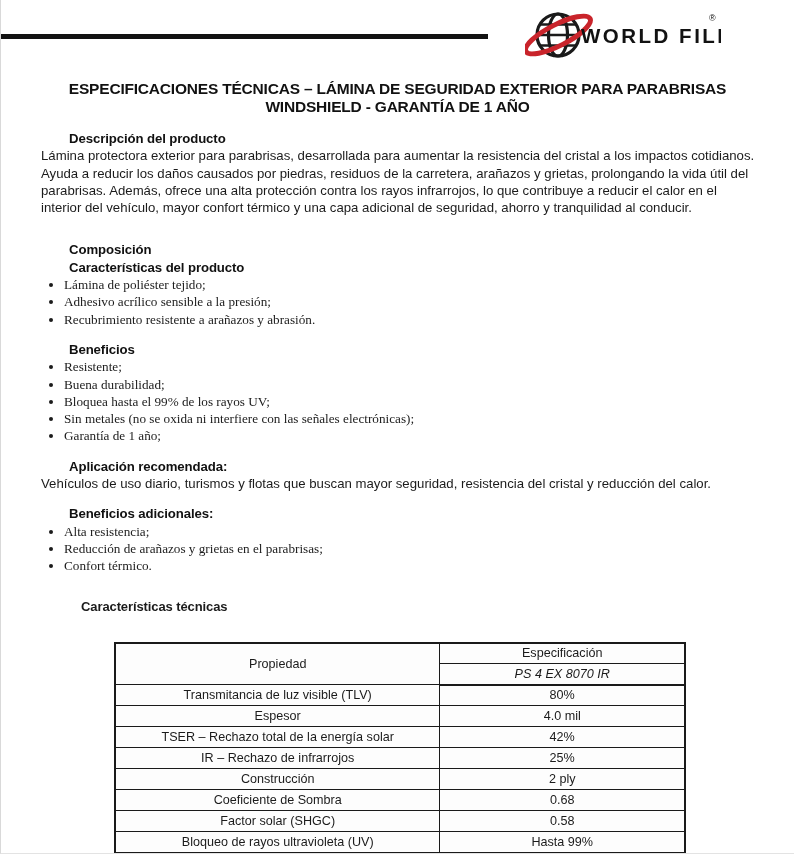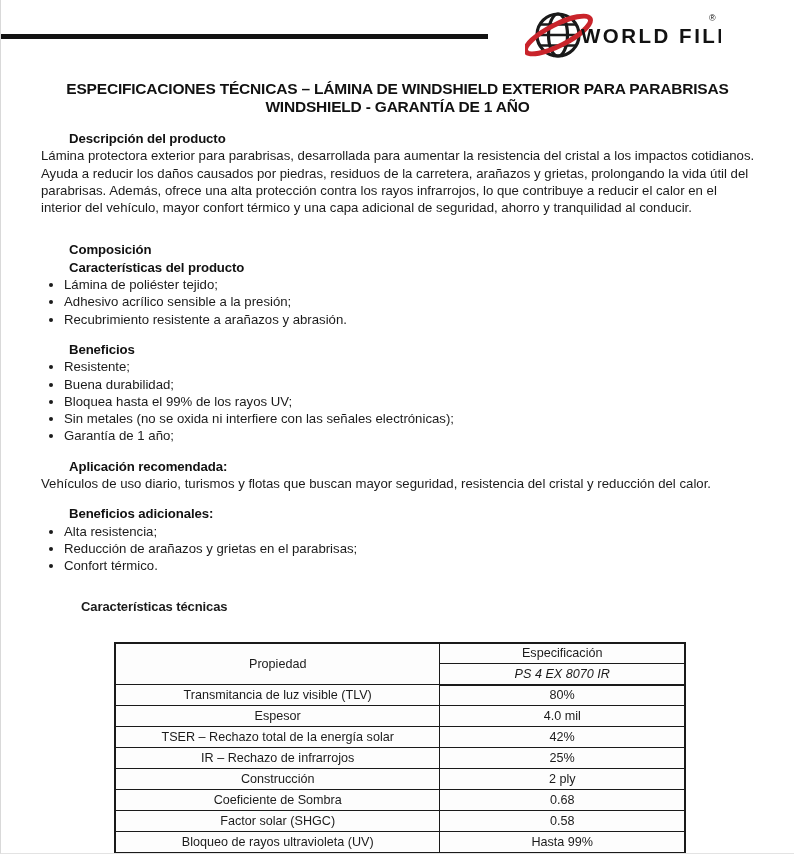--- a/index.html
+++ b/index.html
@@ -49,21 +49,21 @@
   .sec-feat{margin-top:25px;}
   .sec-benef{margin-top:13px;}
   .sec-app{margin-top:13px;}
   .sec-addl{margin-top:13px;}
   p{margin:0;}
   ul{
     margin:0;
     padding-left:23px;
     list-style:disc;
   }
-  ul li{padding-left:0px;}
+  ul li{padding-left:0px;font-family:Liberation Serif, serif;}
   
   .tech-heading{
     margin:24px 0 0 80px;
     font-size:13px;
     font-weight:bold;
     letter-spacing:-0.1px;
   }
   table.spec{
     margin:28px auto 0 113px;
     border-collapse:collapse;
@@ -107,21 +107,21 @@
       </g>
 
       <ellipse cx="33" cy="31" rx="36" ry="10.5" fill="none" stroke="#c9242b" stroke-width="5" transform="rotate(-27 33 31)"></ellipse>
 
       <text x="56" y="39" font-family="Liberation Sans, sans-serif" font-size="20.5" font-weight="bold" letter-spacing="2.5" fill="#121212">WORLD FILM</text>
       <text x="184" y="17" font-family="Liberation Sans, sans-serif" font-size="9" fill="#121212">®</text>
     </svg>
   </div>
 
   <div class="doc-title">
-    <div>ESPECIFICACIONES TÉCNICAS – LÁMINA DE WINDSHIELD EXTERIOR PARA PARABRISAS</div>
+    <div>ESPECIFICACIONES TÉCNICAS – LÁMINA DE SEGURIDAD EXTERIOR PARA PARABRISAS</div>
     <div>WINDSHIELD - GARANTÍA DE 1 AÑO</div>
   </div>
 
   <div class="content">
 
     <div class="sec-desc">
       <div class="h">Descripción del producto</div>
       <p>Lámina protectora exterior para parabrisas, desarrollada para aumentar la resistencia del cristal a los impactos cotidianos. Ayuda a reducir los daños causados por piedras, residuos de la carretera, arañazos y grietas, prolongando la vida útil del parabrisas. Además, ofrece una alta protección contra los rayos infrarrojos, lo que contribuye a reducir el calor en el interior del vehículo, mayor confort térmico y una capa adicional de seguridad, ahorro y tranquilidad al conducir.</p>
     </div>
 

